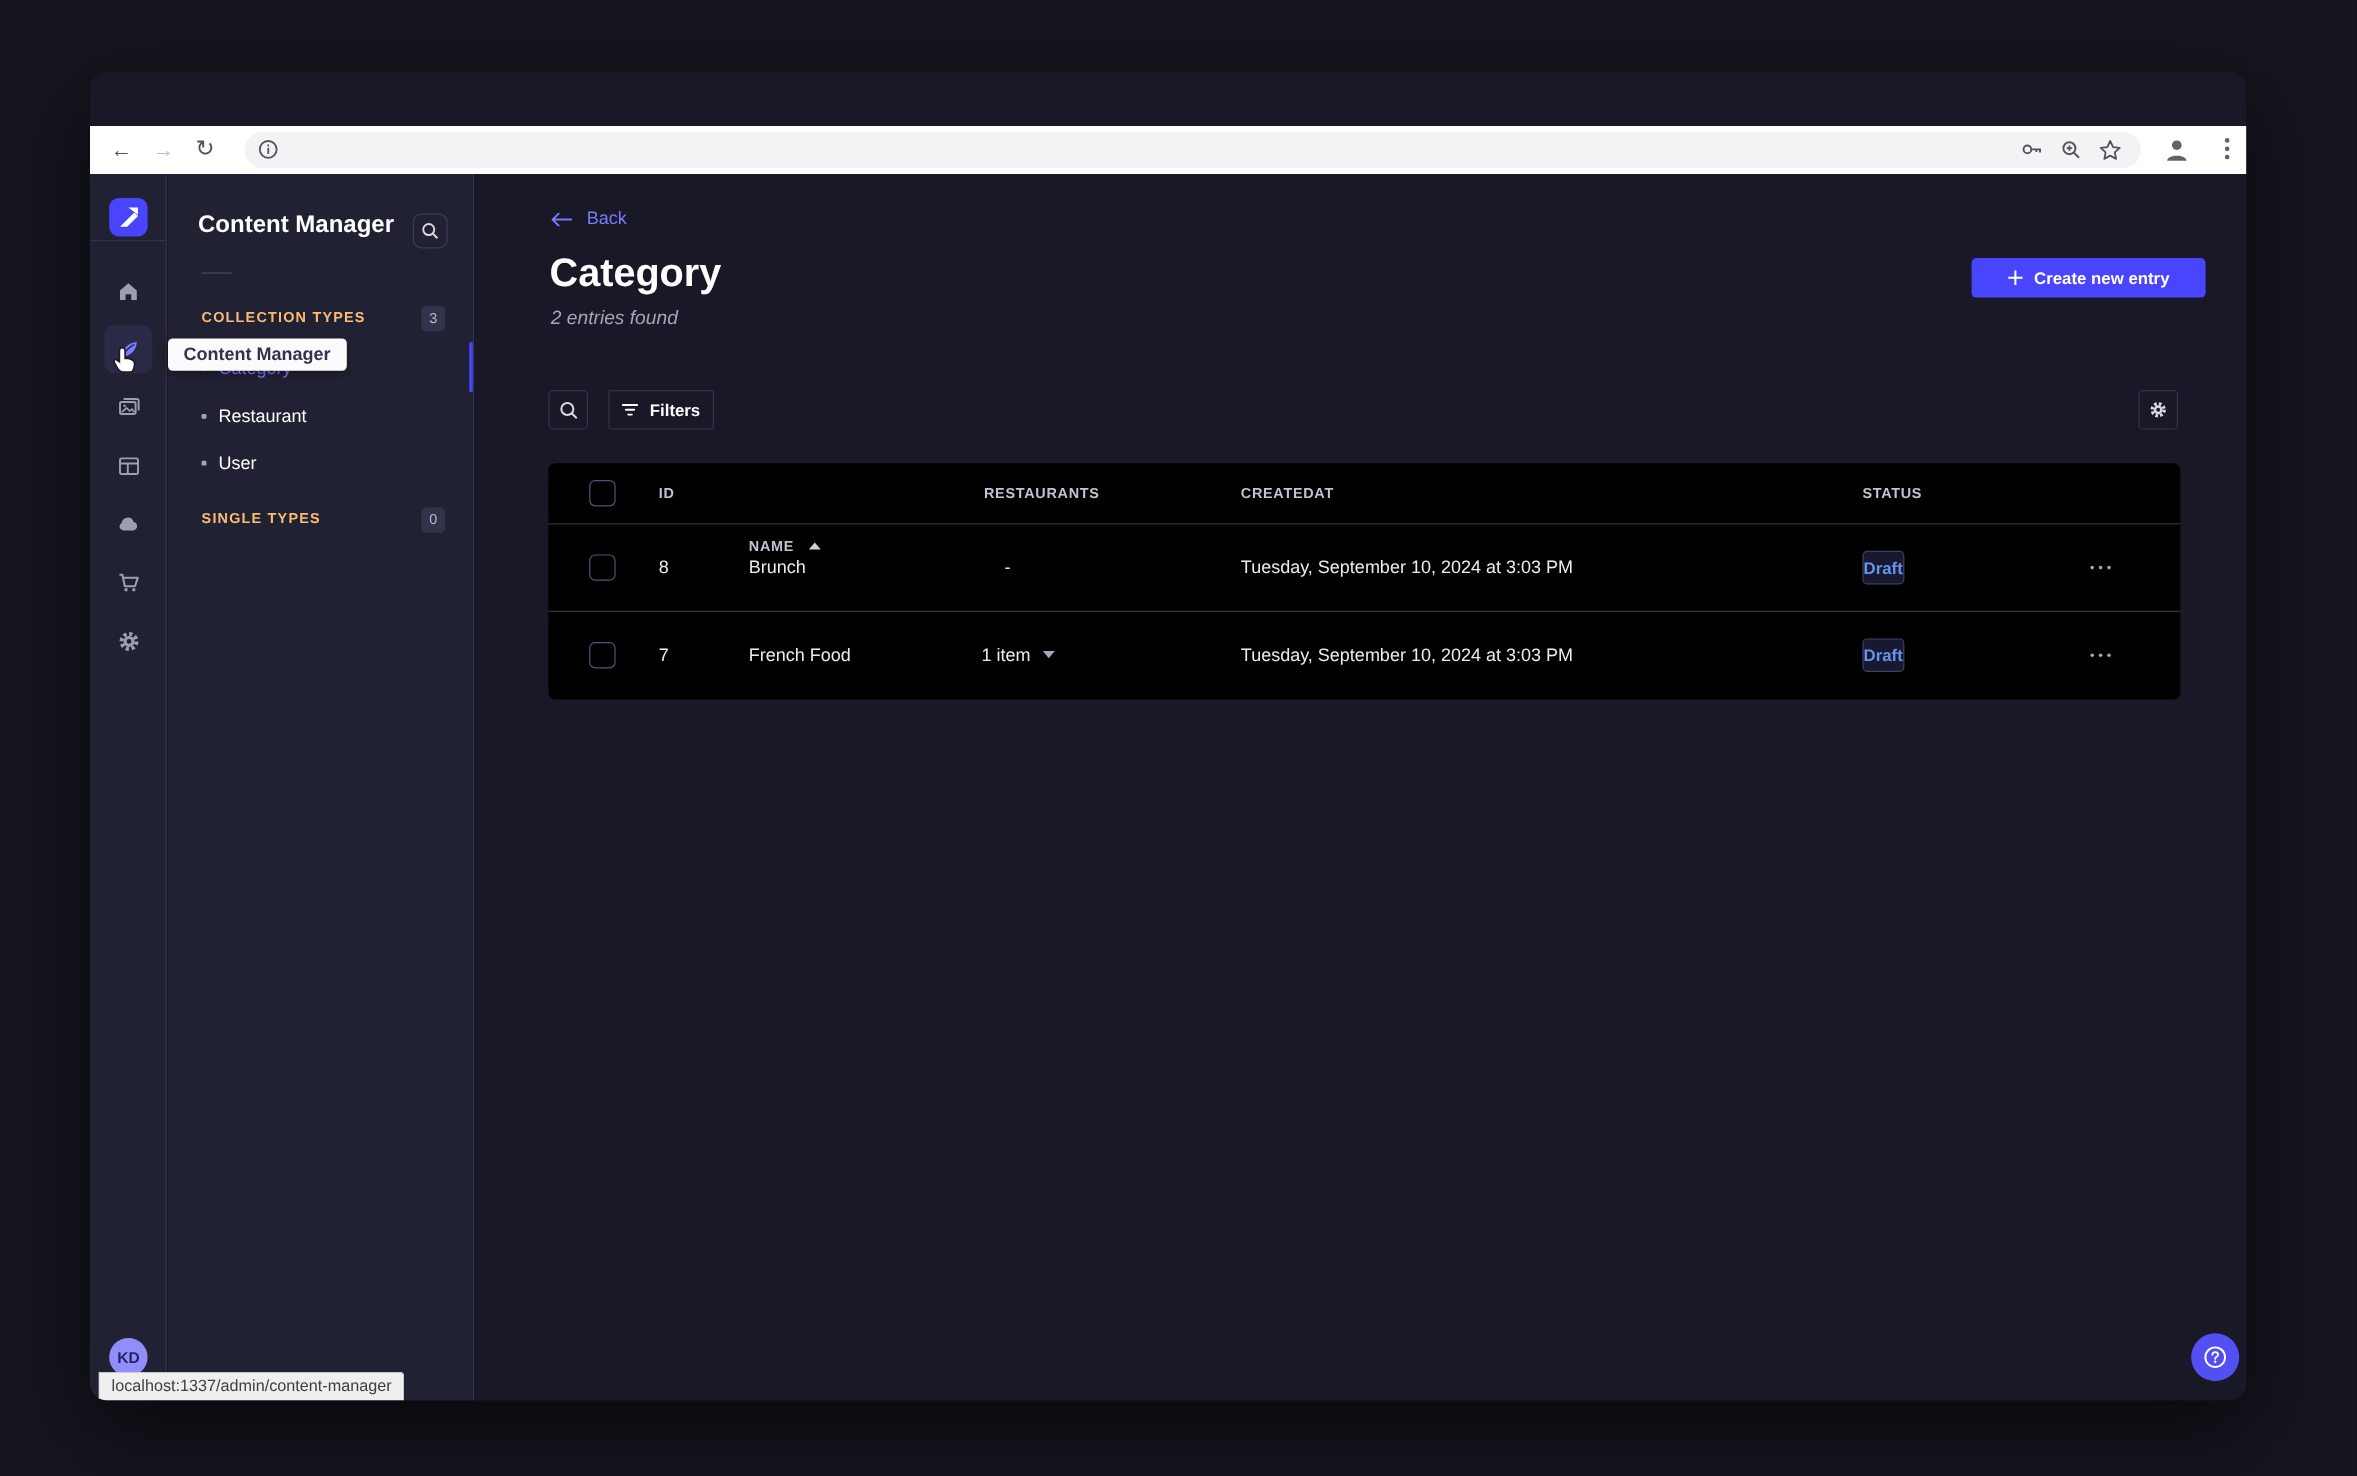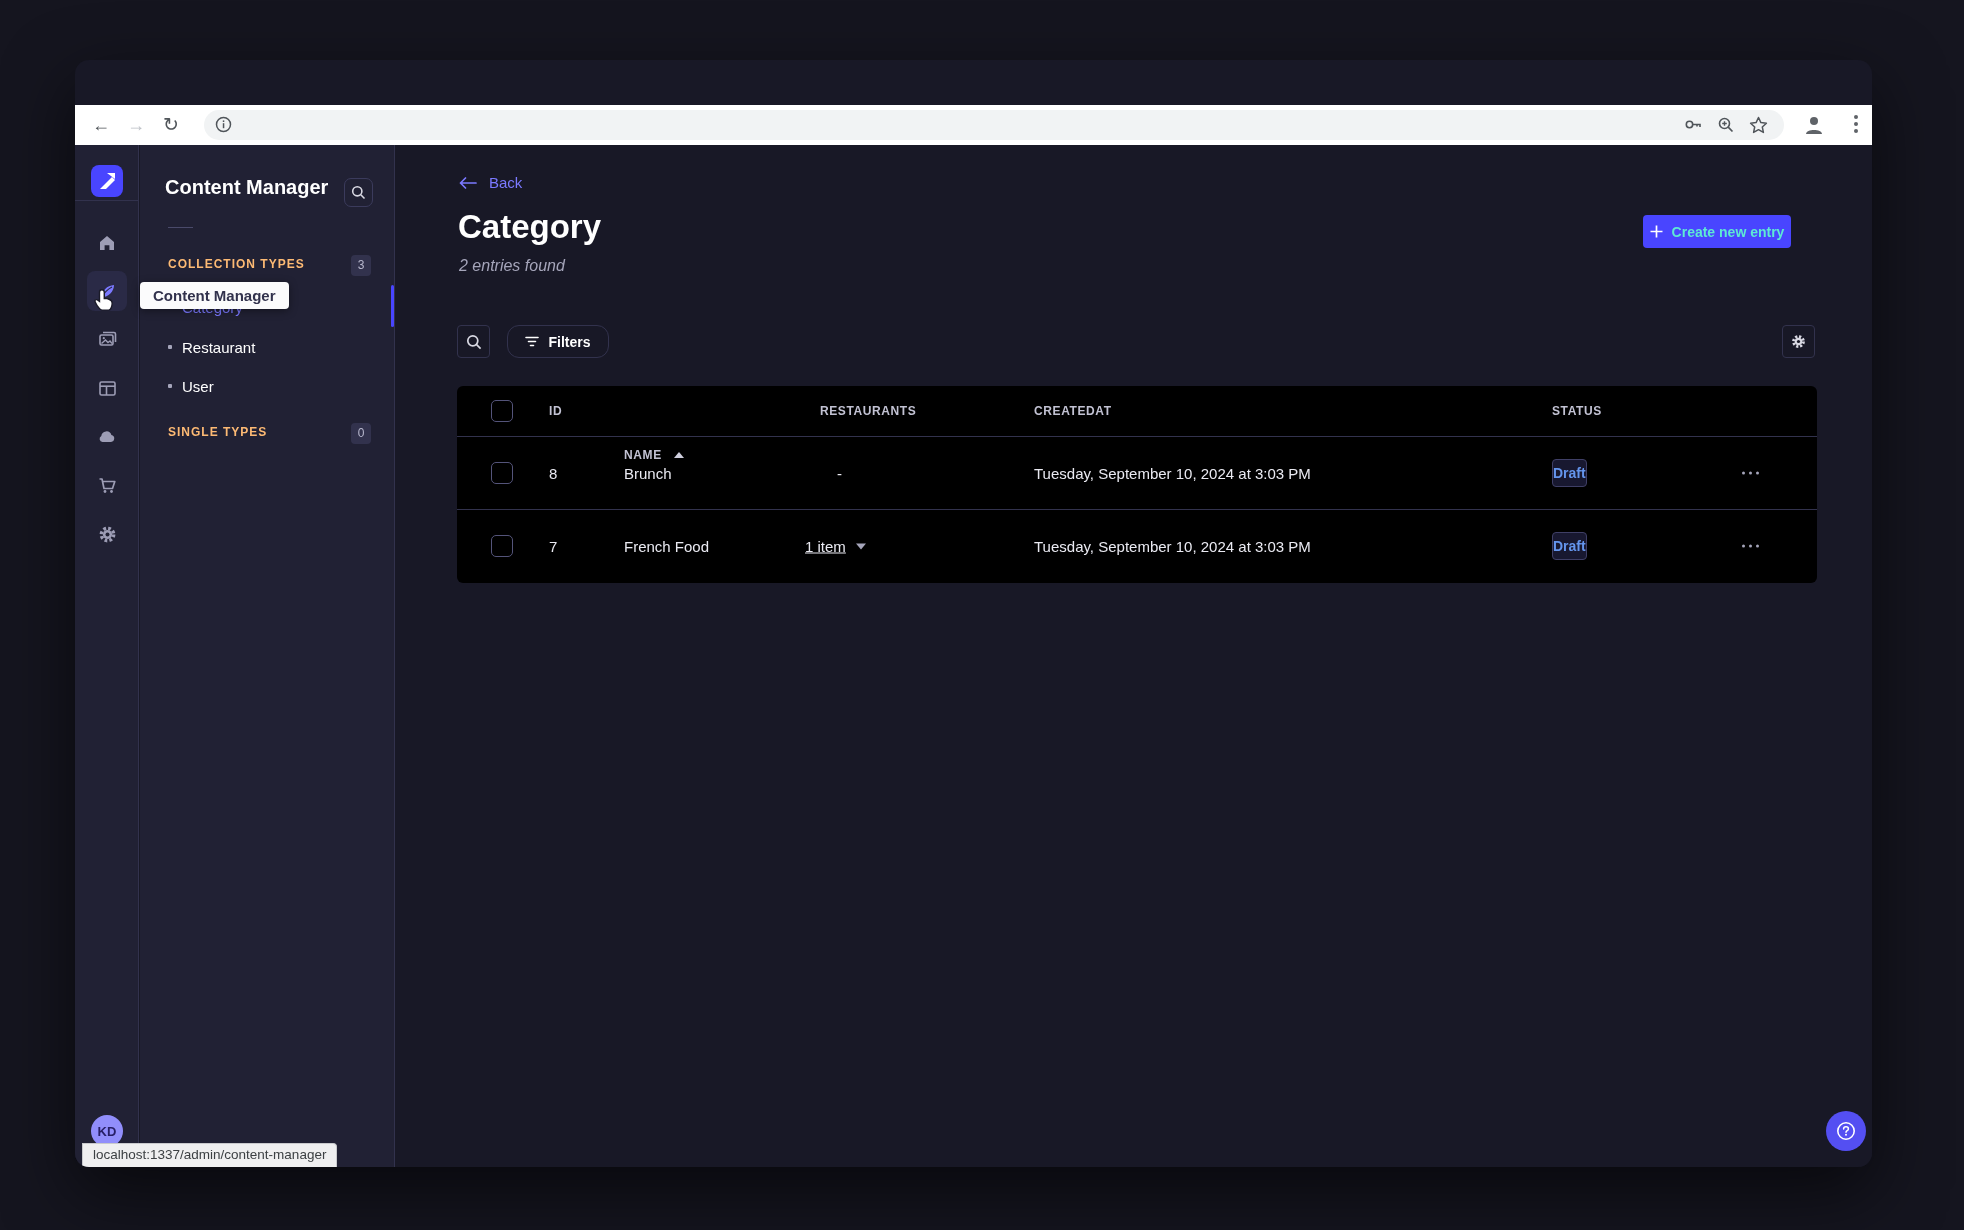--- a/index.html
+++ b/index.html
@@ -62,27 +62,27 @@
   .rail-tooltip { position:absolute; left:65px; top:137px; height:27px; padding:0 13px; background:#fbfbfc; border-radius:4px;
                   font-size:15px; font-weight:bold; color:#32324d; line-height:27px; z-index:40; box-shadow:0 2px 8px rgba(0,0,0,.4); }
   .cursor-hand { position:absolute; left:17px; top:143px; z-index:50; }
 
   
   .main { position:absolute; left:321px; top:0; width:1476px; height:100%; }
   .back-link { position:absolute; left:63px; top:29px; display:flex; align-items:center; color:#7b79ff; font-size:15px; }
   .back-link .lbl { margin-left:12px; font-weight:500; }
   .page-title { position:absolute; left:62px; top:63px; font-size:33px; font-weight:bold; color:#ffffff; }
   .page-subtitle { position:absolute; left:63px; top:112px; font-size:16px; color:#a5a5ba;font-style:italic; }
-  .create-btn { position:absolute; left:1247px; top:70px; width:148px; height:33px; background:#4945ff; border-radius:4px;
-                display:flex; align-items:center; justify-content:center; color:#5eead4; font-size:14px; font-weight:bold; }
+  .create-btn { position:absolute; left:1247px; top:70px; width:195px; height:33px; background:#4945ff; border-radius:4px;
+                display:flex; align-items:center; justify-content:center; color:#ffffff; font-size:14px; font-weight:bold; }
   .create-btn svg { margin-right:9px; }
 
   .icon-btn { position:absolute; top:180px; width:33px; height:33px; border:1px solid #32324d; border-radius:4px;
               display:flex; align-items:center; justify-content:center; }
-  .filters-btn { position:absolute; left:111px; top:180px; width:102px; height:33px; border:1px solid #32324d; border-radius:12px;
+  .filters-btn { position:absolute; left:111px; top:180px; width:88px; height:33px; border:1px solid #32324d; border-radius:2px;
                  display:flex; align-items:center; justify-content:center; color:#ffffff; font-size:14px; font-weight:bold; }
   .filters-btn svg { margin-right:9px; }
 
   
   .table { position:absolute; left:61px; top:241px; width:1360px; height:197px; background:#000000; border-radius:6px; }
   .t-head { position:absolute; left:0; top:0; width:100%; height:50px; }
   .t-row { position:absolute; left:0; width:100%; height:73px; border-top:1px solid #32324d; }
   .cell { position:absolute; top:50%; transform:translateY(-50%); font-size:15px; color:#eaeaf2; white-space:nowrap; }
   .hcell { position:absolute; top:50%; transform:translateY(-50%); font-size:12px; font-weight:bold; letter-spacing:.6px; color:#c2c2d3; white-space:nowrap; }
   .checkbox { position:absolute; left:34px; top:50%; transform:translateY(-50%); width:22px; height:22px;
@@ -313,21 +313,21 @@
               <i></i>
               <i></i>
               <i></i>
             </span>
         </div>
 
         <div class="t-row" style="top:123px;">
           <span class="checkbox"></span>
           <span class="cell" style="left:92px;">7</span>
           <span class="cell" style="left:167px;">French Food</span>
-          <span class="cell" style="left:348px;text-decoration:underline;"><span>1 item</span><span class="dd-caret"></span></span>
+          <span class="cell" style="left:361px;"><span>1 item</span><span class="dd-caret"></span></span>
           <span class="cell" style="left:577px;">Tuesday, September 10, 2024 at 3:03 PM</span>
           <span class="status-badge">Draft</span>
           <span class="dots">
               <i></i>
               <i></i>
               <i></i>
             </span>
         </div>
       </div>
 

